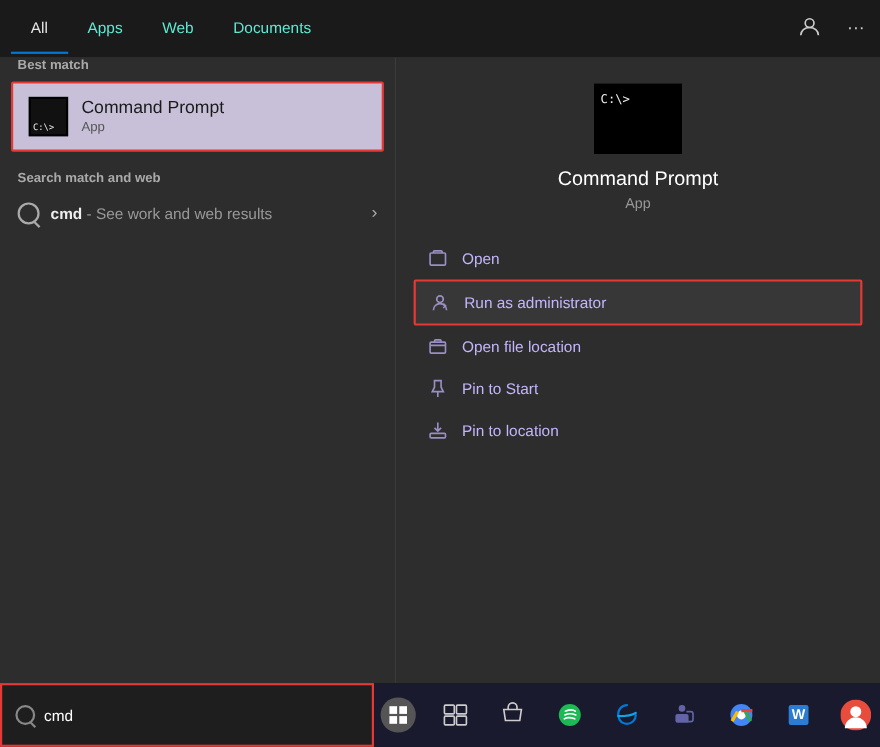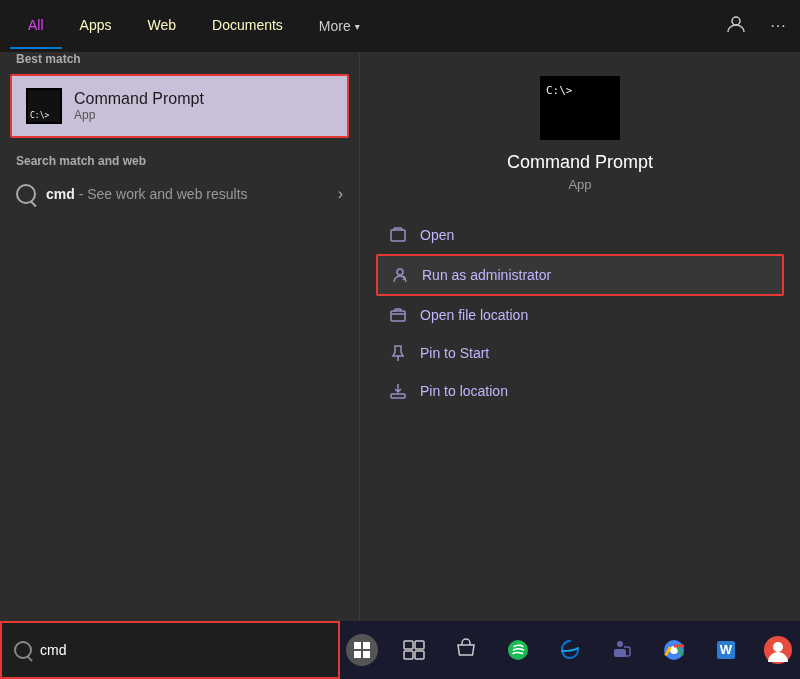--- a/index.html
+++ b/index.html
@@ -34,29 +34,29 @@
       justify-content: space-between;
     }
 
     .nav-tabs-left {
       display: flex;
       align-items: center;
       gap: 0;
     }
 
     .nav-tab {
-      color: #fef9c3;
+      color: #5eead4;
       padding: 14px 18px;
       cursor: pointer;
       font-size: 14px;
       border-bottom: 2px solid transparent;
     }
 
     .nav-tab.active {
-      color: #d946ef;
+      color: #e5e5e5;
       border-bottom: 2px solid #0078d4;
     }
 
     .nav-more {
       display: flex;
       align-items: center;
       gap: 4px;
       color: #ccc;
       padding: 14px 18px;
       cursor: pointer;
@@ -391,24 +391,20 @@
 <body>
 
 <div class="start-menu">
 
   <div class="nav-tabs">
     <div class="nav-tabs-left">
       <div class="nav-tab active">All</div>
       <div class="nav-tab">Apps</div>
       <div class="nav-tab">Web</div>
       <div class="nav-tab">Documents</div>
-      <div class="nav-more">
-        <span>More</span>
-        <span class="nav-tab-chevron">▾</span>
-      </div>
     </div>
     <div class="nav-tabs-right">
       <div class="nav-icon-btn">
         <svg width="20" height="20" viewBox="0 0 20 20" fill="none" stroke="#ccc" stroke-width="1.5">
           <circle cx="10" cy="7" r="4"></circle>
           <path d="M2 18c0-4 3.6-7 8-7s8 3 8 7"></path>
         </svg>
       </div>
       <div class="nav-icon-btn">···</div>
     </div>

